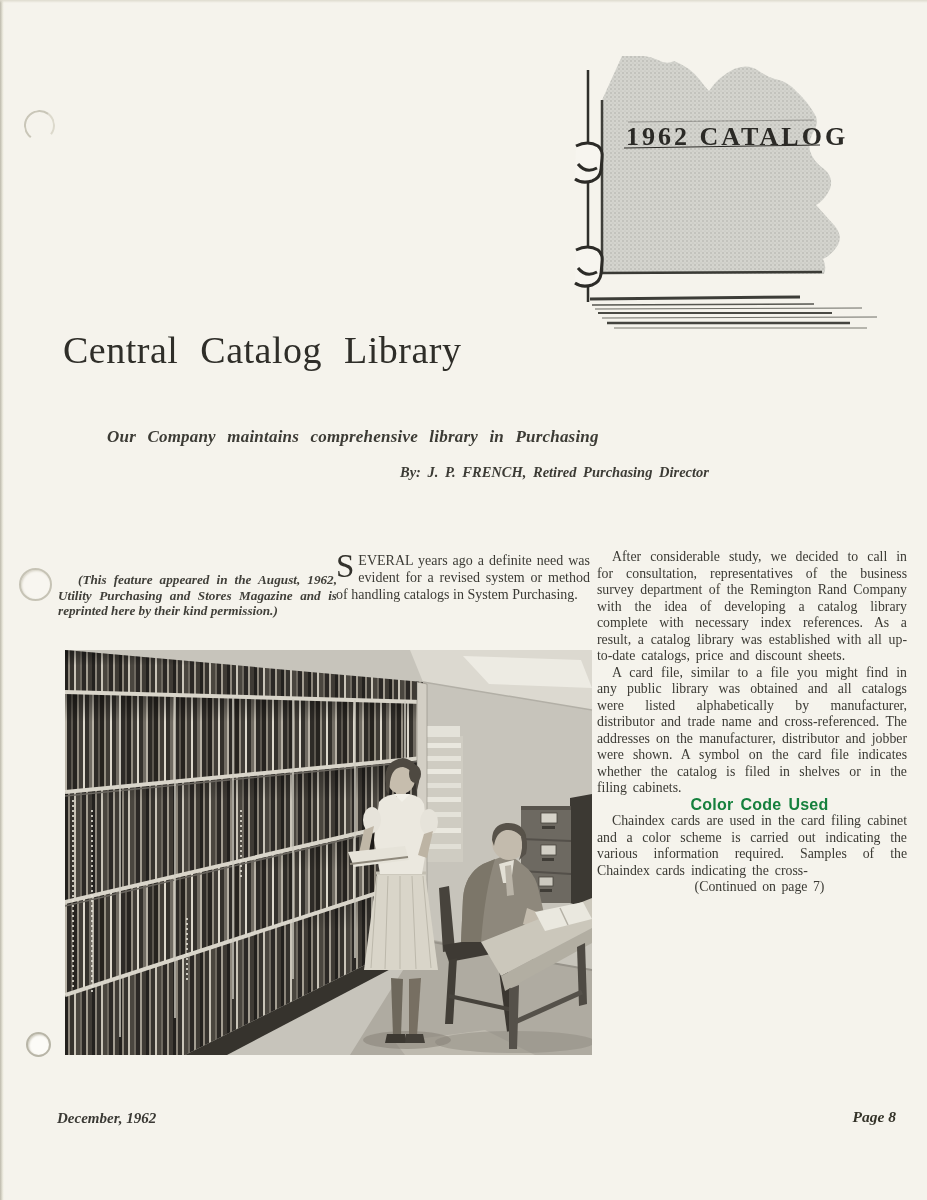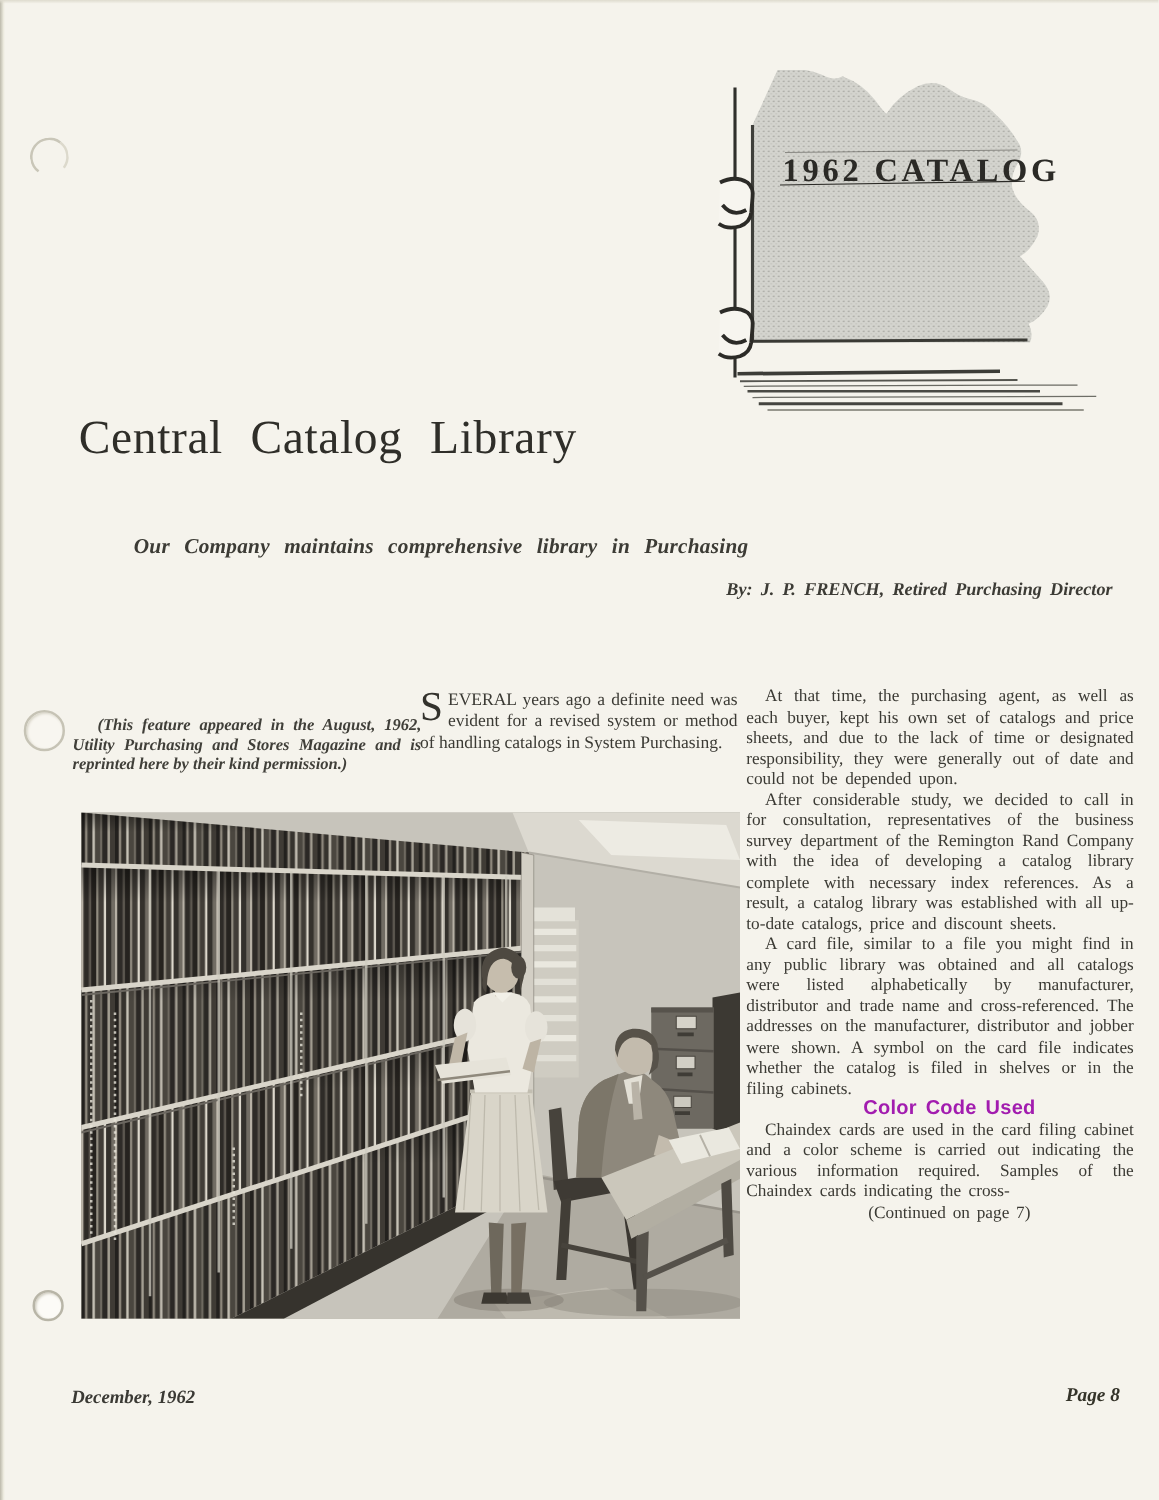--- a/index.html
+++ b/index.html
@@ -33,21 +33,21 @@
   .title{
     position:absolute;left:63px;top:328px;
     font-size:38px;color:#2f2e29;letter-spacing:.5px;word-spacing:12px;
   }
   .subtitle{
     position:absolute;left:67px;top:427px;
     font-style:italic;font-weight:bold;font-size:17px;color:#3c3b35;
     word-spacing:7px;letter-spacing:.2px;margin-left:40px;
   }
   .byline{
-    position:absolute;left:400px;top:464px;width:490px;text-align:right;
+    position:absolute;left:400px;top:464px;width:490px;
     font-style:italic;font-weight:bold;font-size:14.5px;color:#3c3b35;word-spacing:3px;
   }
 
   .note{
     position:absolute;left:58px;top:572px;width:279px;
     font-style:italic;font-weight:bold;font-size:13.2px;line-height:15.6px;
     text-align:justify;text-indent:20px;color:#403f39;
   }
   .col-mid{
     position:absolute;left:336px;top:552px;width:254px;
@@ -57,21 +57,21 @@
     float:left;font-size:33px;line-height:27px;padding:1px 4px 0 0;color:#33322c;
   }
   .col-right{
     position:absolute;left:597px;top:549px;width:310px;
     font-size:13.8px;line-height:16.5px;text-align:justify;color:#3b3a34;
     word-spacing:2.5px;
   }
   .col-right p{margin:0;text-indent:15px;}
   .col-head{
     font-family:"Liberation Sans",sans-serif;font-weight:bold;font-size:16px;
-    text-align:center;text-indent:0;color:#a21caf;margin:7px 0 4px;letter-spacing:.2px;
+    text-align:center;text-indent:0;color:#15803d;margin:7px 0 4px;letter-spacing:.2px;
   }
   .continued{margin-top:15px;text-indent:0;text-align:center;word-spacing:2px;}
 
   .photo{position:absolute;left:65px;top:650px;width:527px;height:405px;background:#b5b2a8;}
   .photo svg{display:block;}
 
   .caption{
     position:absolute;left:57px;top:1061px;width:537px;
     font-family:"Liberation Sans",sans-serif;font-weight:bold;font-size:11.6px;
     line-height:20px;color:#33322d;text-align:justify;text-align-last:justify;
@@ -135,21 +135,20 @@
   <div class="subtitle">Our Company maintains comprehensive library in Purchasing</div>
   <div class="byline">By: J. P. FRENCH, Retired Purchasing Director</div>
 
   <div class="note">(This feature appeared in the August, 1962, Utility Purchasing and Stores Magazine and is reprinted here by their kind permission.)</div>
 
   <div class="col-mid">
     <span class="dropcap">S</span><span>EVERAL years ago a definite need was evident for a revised system or method of handling catalogs in System Purchasing.</span>
   </div>
 
   <div class="col-right">
-    <p>At that time, the purchasing agent, as well as each buyer, kept his own set of catalogs and price sheets, and due to the lack of time or designated responsibility, they were generally out of date and could not be depended upon.</p>
     <p>After considerable study, we decided to call in for consultation, representatives of the business survey department of the Remington Rand Company with the idea of developing a catalog library complete with necessary index references. As a result, a catalog library was established with all up-to-date catalogs, price and discount sheets.</p>
     <p>A card file, similar to a file you might find in any public library was obtained and all catalogs were listed alphabetically by manufacturer, distributor and trade name and cross-referenced. The addresses on the manufacturer, distributor and jobber were shown. A symbol on the card file indicates whether the catalog is filed in shelves or in the filing cabinets.</p>
     <p class="col-head">Color Code Used</p>
     <p>Chaindex cards are used in the card filing cabinet and a color scheme is carried out indicating the various information required. Samples of the Chaindex cards indicating the cross-</p>
     <p class="continued">(Continued on page 7)</p>
   </div>
 
   <div class="photo">
     <svg width="527" height="405" viewBox="0 0 527 405">
       <defs>

